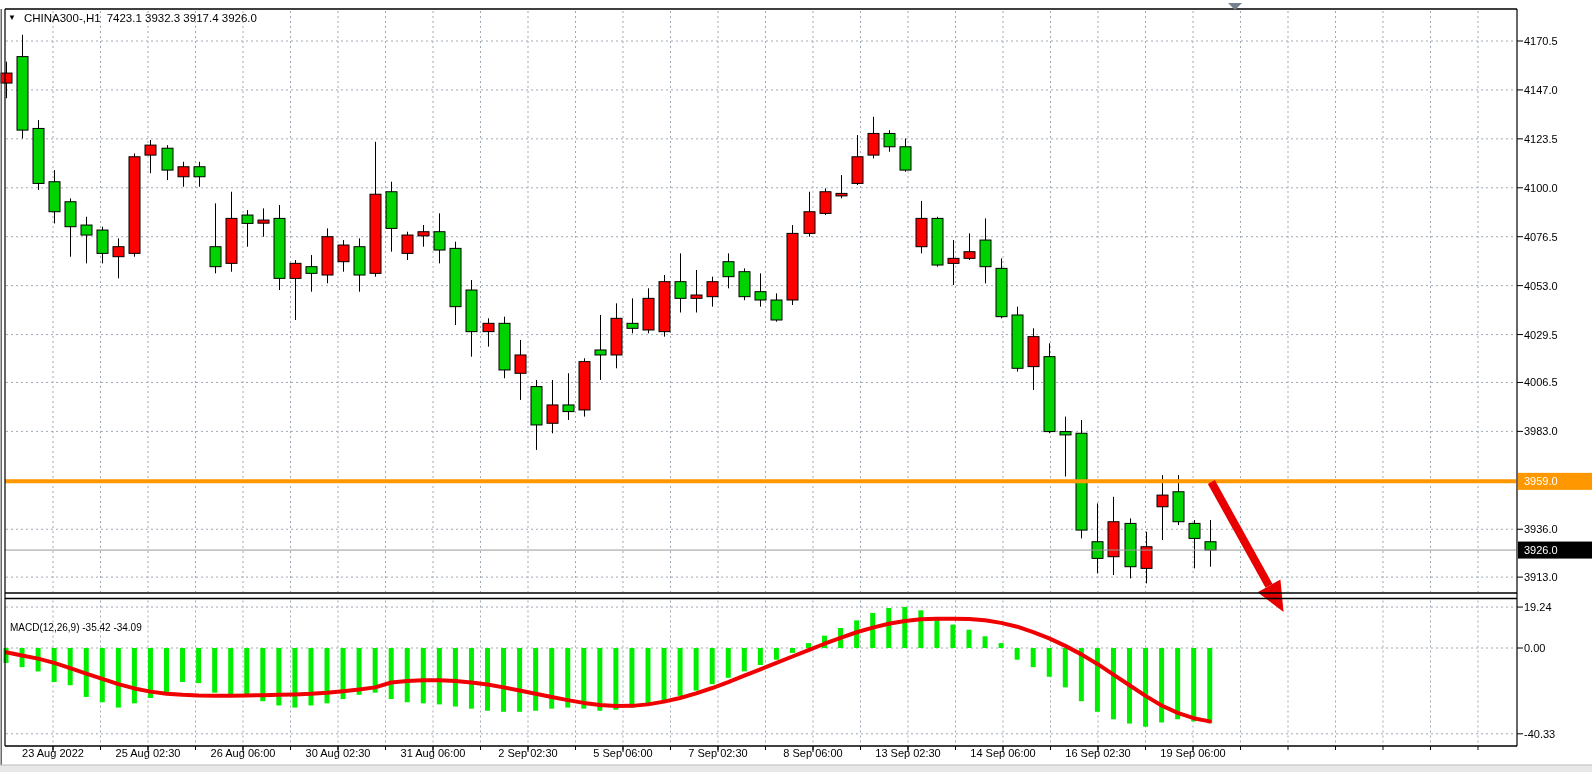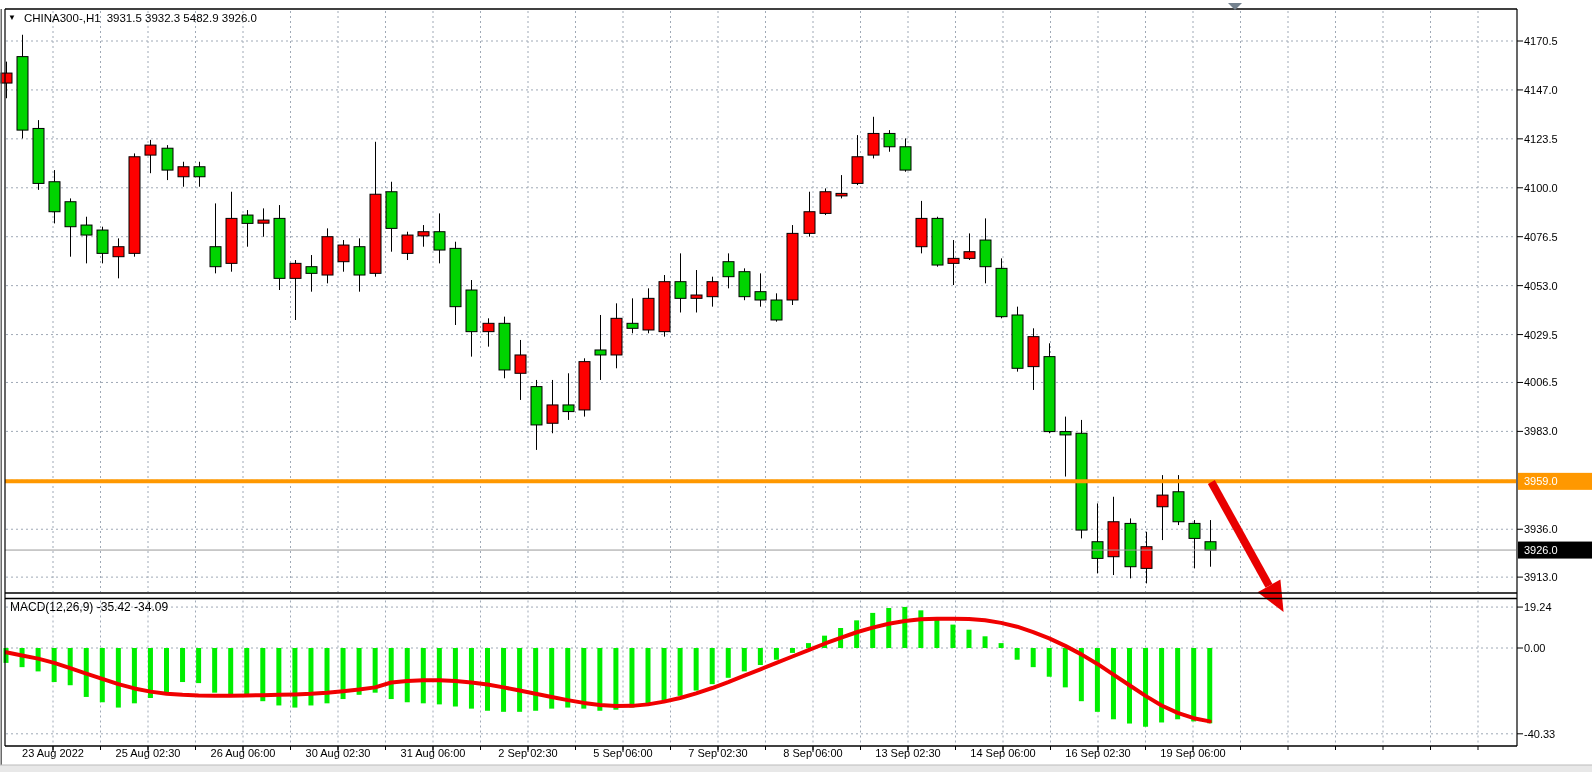--- a/index.html
+++ b/index.html
@@ -7,21 +7,21 @@
     position:relative;width:1592px;height:772px;background:#ffffff;overflow:hidden;
     font-family:"Liberation Sans","DejaVu Sans",sans-serif;font-size:11px;color:#000;
   }
   #chart-svg{position:absolute;left:0;top:0;}
   .hdr{
     position:absolute;left:8px;top:12px;display:flex;align-items:center;gap:6px;
     font-size:11.5px;color:#000;white-space:pre;z-index:5;
   }
   .hdr .tri{font-size:8px;line-height:1;margin-right:2px;}
   .macd-lbl{
-    position:absolute;left:10px;top:600px;font-size:12px;color:#000;white-space:pre;z-index:5;
+    position:absolute;left:10px;top:622px;font-size:10px;color:#000;white-space:pre;z-index:5;
   }
 </style>
 </head>
 <body>
 
 <div class="chart-root">
   <svg id="chart-svg" width="1592" height="772">
       <g>
         <rect x="5" y="9" width="1512" height="584" fill="#fff"></rect>
         <rect x="5" y="598.5" width="1512" height="147.5" fill="#fff"></rect>
@@ -458,17 +458,17 @@
         <text x="1193" y="757" font-size="11" font-family="&quot;Liberation Sans&quot;,&quot;DejaVu Sans&quot;,sans-serif" text-anchor="middle" fill="#000">19 Sep 06:00</text>
       </g>
       <polygon points="1228,3 1242,3 1235,10" fill="#74828f"></polygon>
       <rect x="0" y="765" width="1592" height="7" fill="#e8e8e8"></rect>
       <line x1="0" y1="765" x2="1592" y2="765" stroke="#bbb" stroke-width="1"></line>
     </svg>
 
   <div class="hdr">
     <span class="tri">▼</span>
     <span>CHINA300-,H1</span>
-    <span>3931.5 3932.3 5482.9 3926.0</span>
+    <span>7423.1 3932.3 3917.4 3926.0</span>
   </div>
 
   <div class="macd-lbl"><span>MACD(12,26,9)</span><span> </span><span>-35.42</span><span> </span><span>-34.09</span></div>
 </div>
 
 </body></html>

